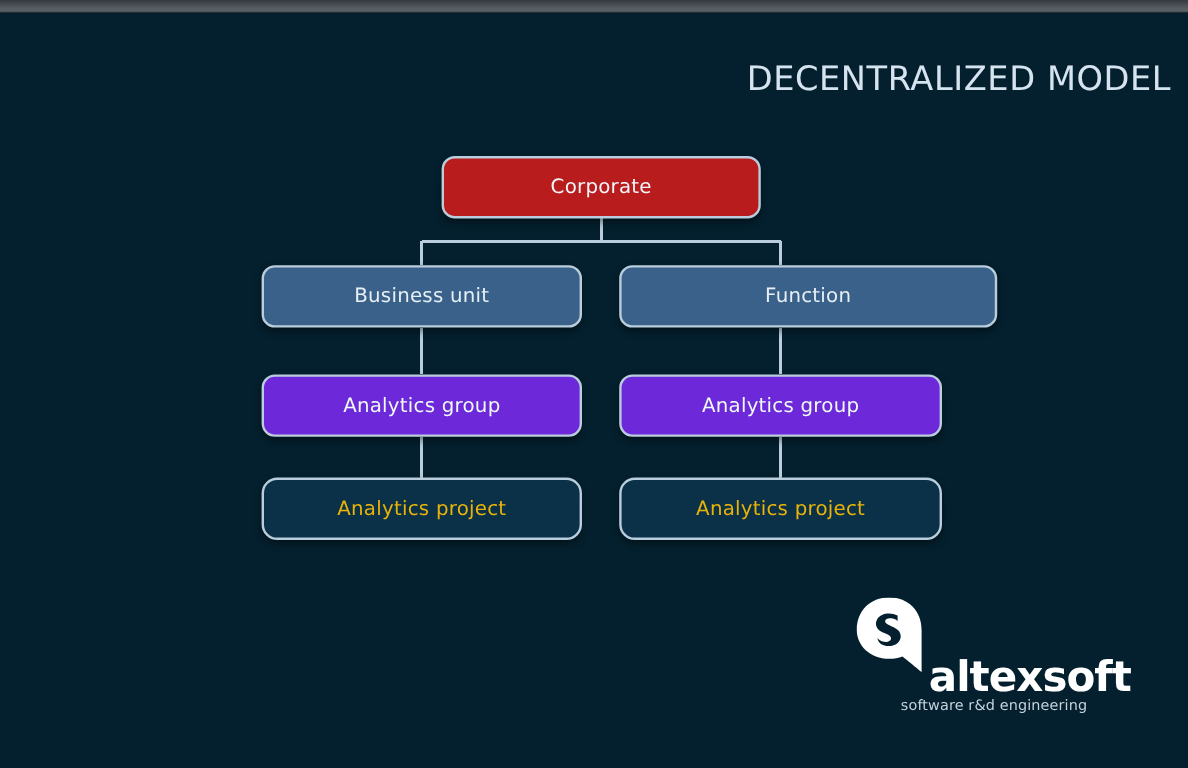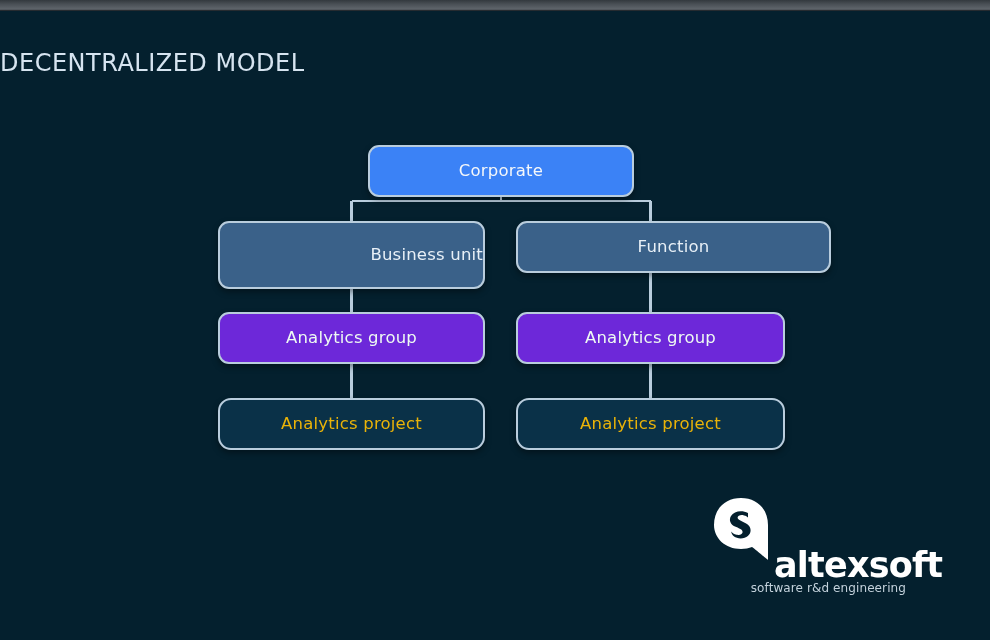--- a/index.html
+++ b/index.html
@@ -35,23 +35,23 @@
     height: 629px;
     background: #04202e;
     overflow: hidden;
   }
 
   #slide-title {
     position: absolute;
     left: 0;
     top: 38px;
     width: 976px;
-    text-align: left;
+    text-align: right;
     color: #d6e4f0;
-    font-size: 24px;
+    font-size: 28px;
     letter-spacing: 0.5px;
     font-weight: 400;
     font-family: "DejaVu Sans", sans-serif;
     white-space: nowrap;
   }
 
   
   #connectors {
     position: absolute;
     left: 0;
@@ -74,23 +74,22 @@
     letter-spacing: 0.2px;
     font-family: "DejaVu Sans", sans-serif;
     box-shadow: 0 3px 6px rgba(0,0,0,0.38);
   }
   .node-label {
     display: block;
     line-height: 1;
   }
 
   .node.corporate {
-    background: #3b82f6;
+    background: #b91c1c;
     color: #f4f7fa;
-    margin-top: 15px;
   }
   .node.branch {
     background: #3a6189;
     color: #e8f0f7;
   }
   .node.group {
     background: #6d28d9;
     color: #eefaf2;
     align-items: center;
   }
@@ -164,21 +163,21 @@
 
       <path d="M650.5,262 L650.5,301"></path>
       <path d="M650.5,353 L650.5,387"></path>
     </g>
   </svg>
 
   <div class="node corporate" style="left:368px; top:119px; width:266px; height:52px;">
     <span class="node-label">Corporate</span>
   </div>
 
-  <div class="node branch" style="left:218px; top:210px; width:267px; height:68px;justify-content:flex-end;">
+  <div class="node branch" style="left:218px; top:210px; width:267px; height:52px;">
     <span class="node-label">Business unit</span>
   </div>
 
   <div class="node branch" style="left:516px; top:210px; width:315px; height:52px;">
     <span class="node-label">Function</span>
   </div>
 
   <div class="node group" style="left:218px; top:301px; width:267px; height:52px;">
     <span class="node-label">Analytics group</span>
   </div>

